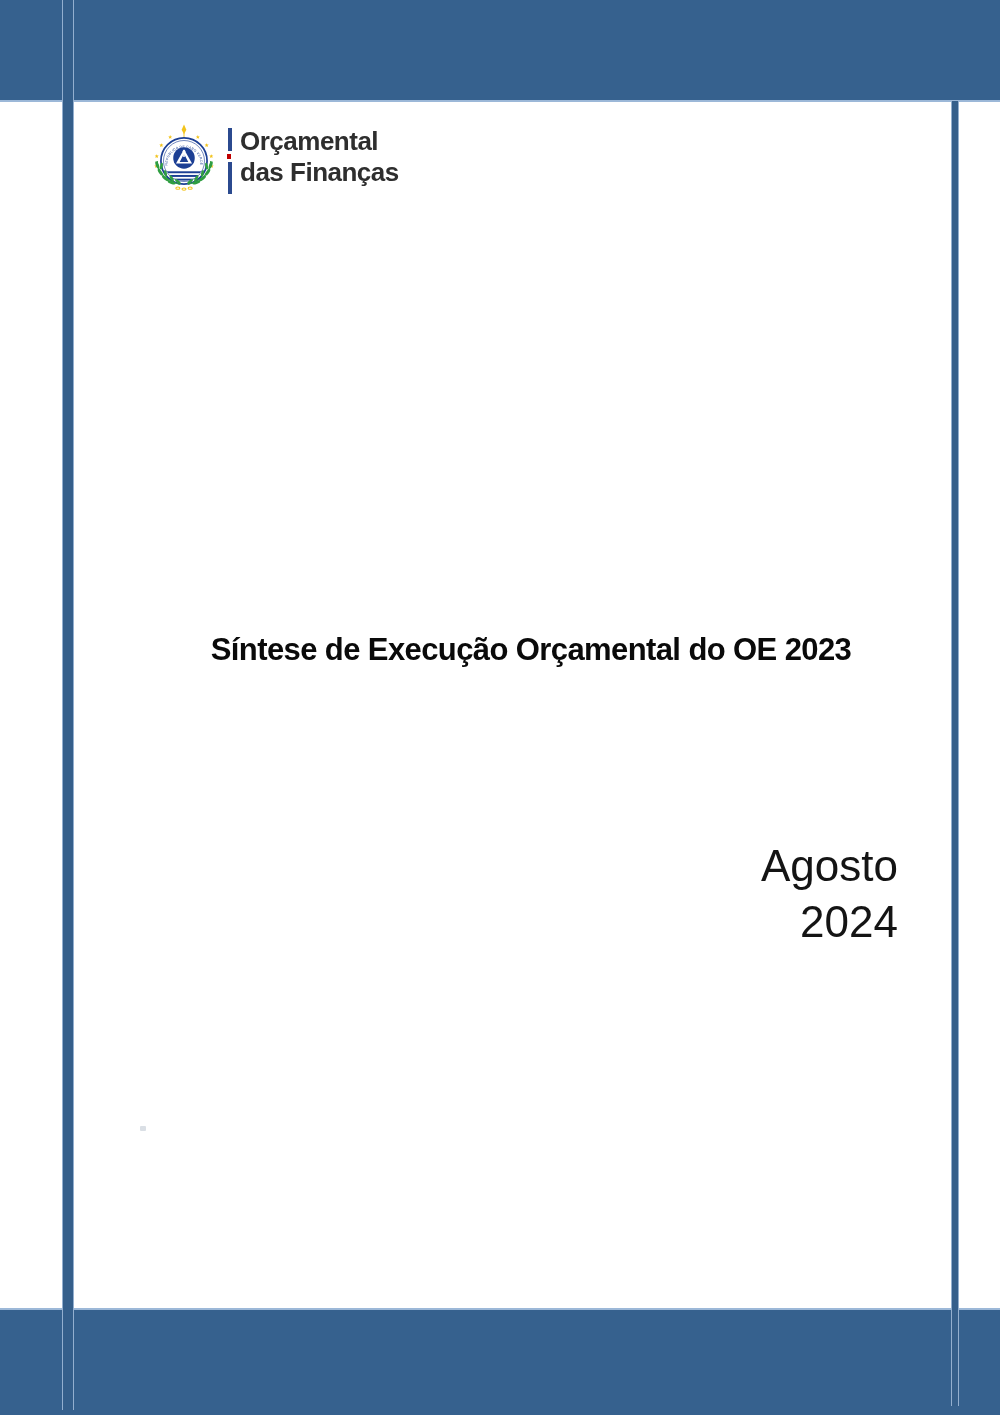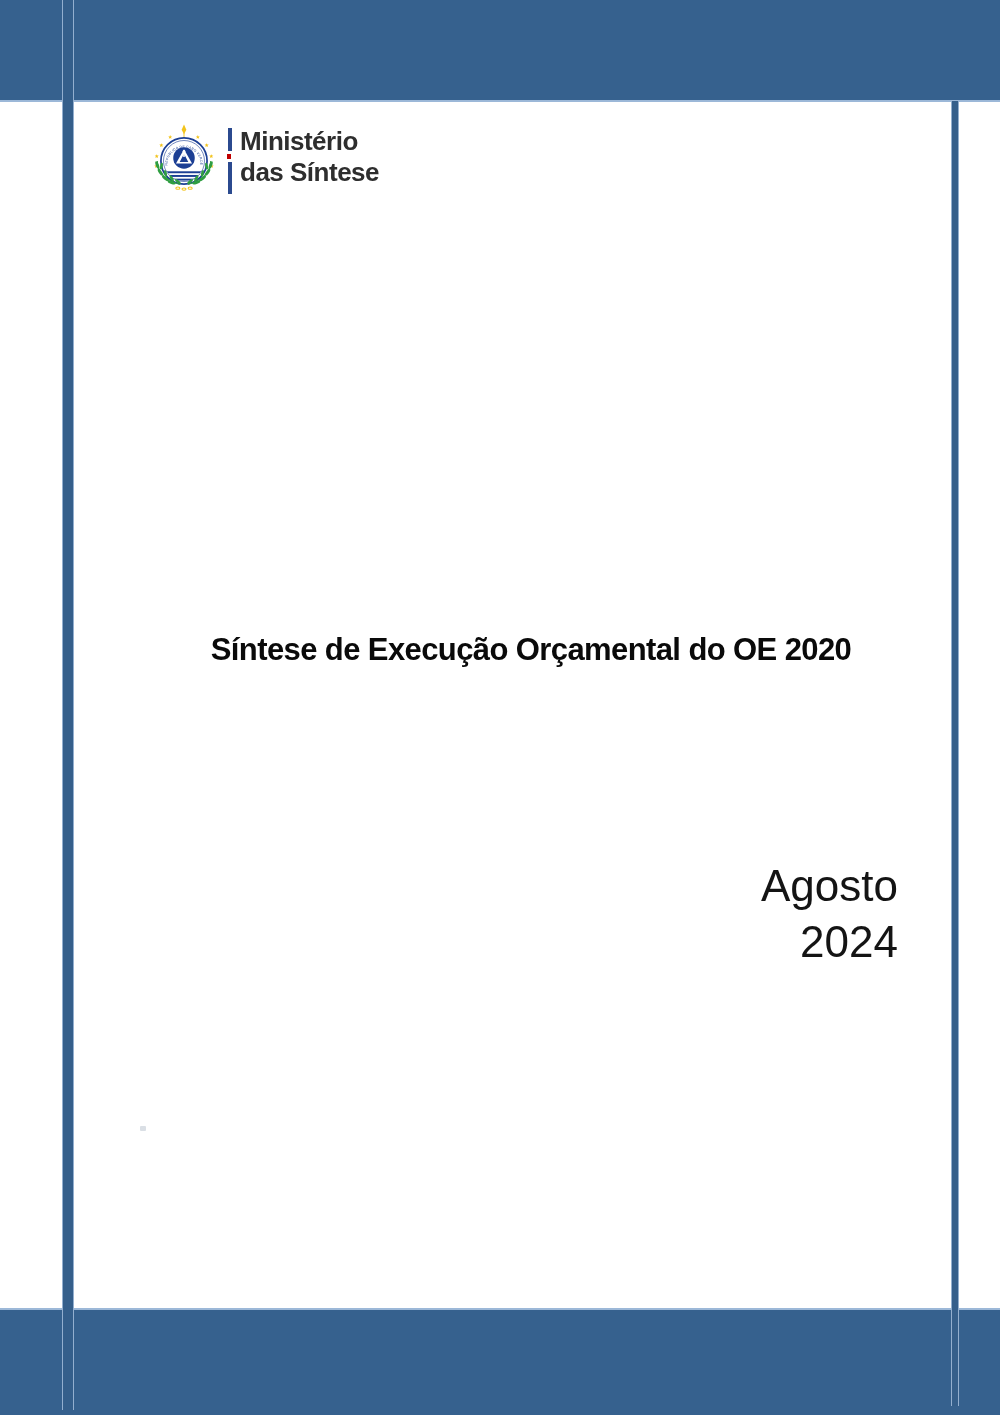--- a/index.html
+++ b/index.html
@@ -50,21 +50,21 @@
     margin-left:8px;margin-top:4px;
     font-size:26px;font-weight:700;line-height:31px;letter-spacing:-0.5px;
     color:var(--text-dark);white-space:nowrap;
   }
   .cover-title{
     position:absolute;top:631px;left:62px;width:938px;text-align:center;
     font-size:31px;font-weight:700;letter-spacing:-0.6px;line-height:38px;
     color:var(--title-black);white-space:nowrap;
   }
   .cover-date{
-    position:absolute;top:858px;left:598px;width:300px;text-align:right;
+    position:absolute;top:838px;left:598px;width:300px;text-align:right;
     font-size:44px;font-weight:400;line-height:56px;color:#141414;
   }
   .page-artifact{
     position:absolute;left:140px;top:1126px;width:6px;height:5px;
     background:#cbd1da;opacity:0.7;border-radius:1px;
   }
 </style>
 </head>
 <body>
 
@@ -139,25 +139,25 @@
     </g>
   </svg>
 
   <div class="logo-separator">
     <div class="seg-top"></div>
     <div class="seg-red"></div>
     <div class="seg-bottom"></div>
   </div>
 
   <div class="ministry-name">
-    <div>Ministério</div>
-    <div>das Síntese</div>
+    <div>Orçamental</div>
+    <div>das Finanças</div>
   </div>
 </div>
 
-<div class="cover-title">Síntese de Execução Orçamental do OE 2020</div>
+<div class="cover-title">Síntese de Execução Orçamental do OE 2023</div>
 
 <div class="cover-date">
   <div>Agosto</div>
   <div>2024</div>
 </div>
 
 <div class="page-artifact"></div>
 
 </body></html>

